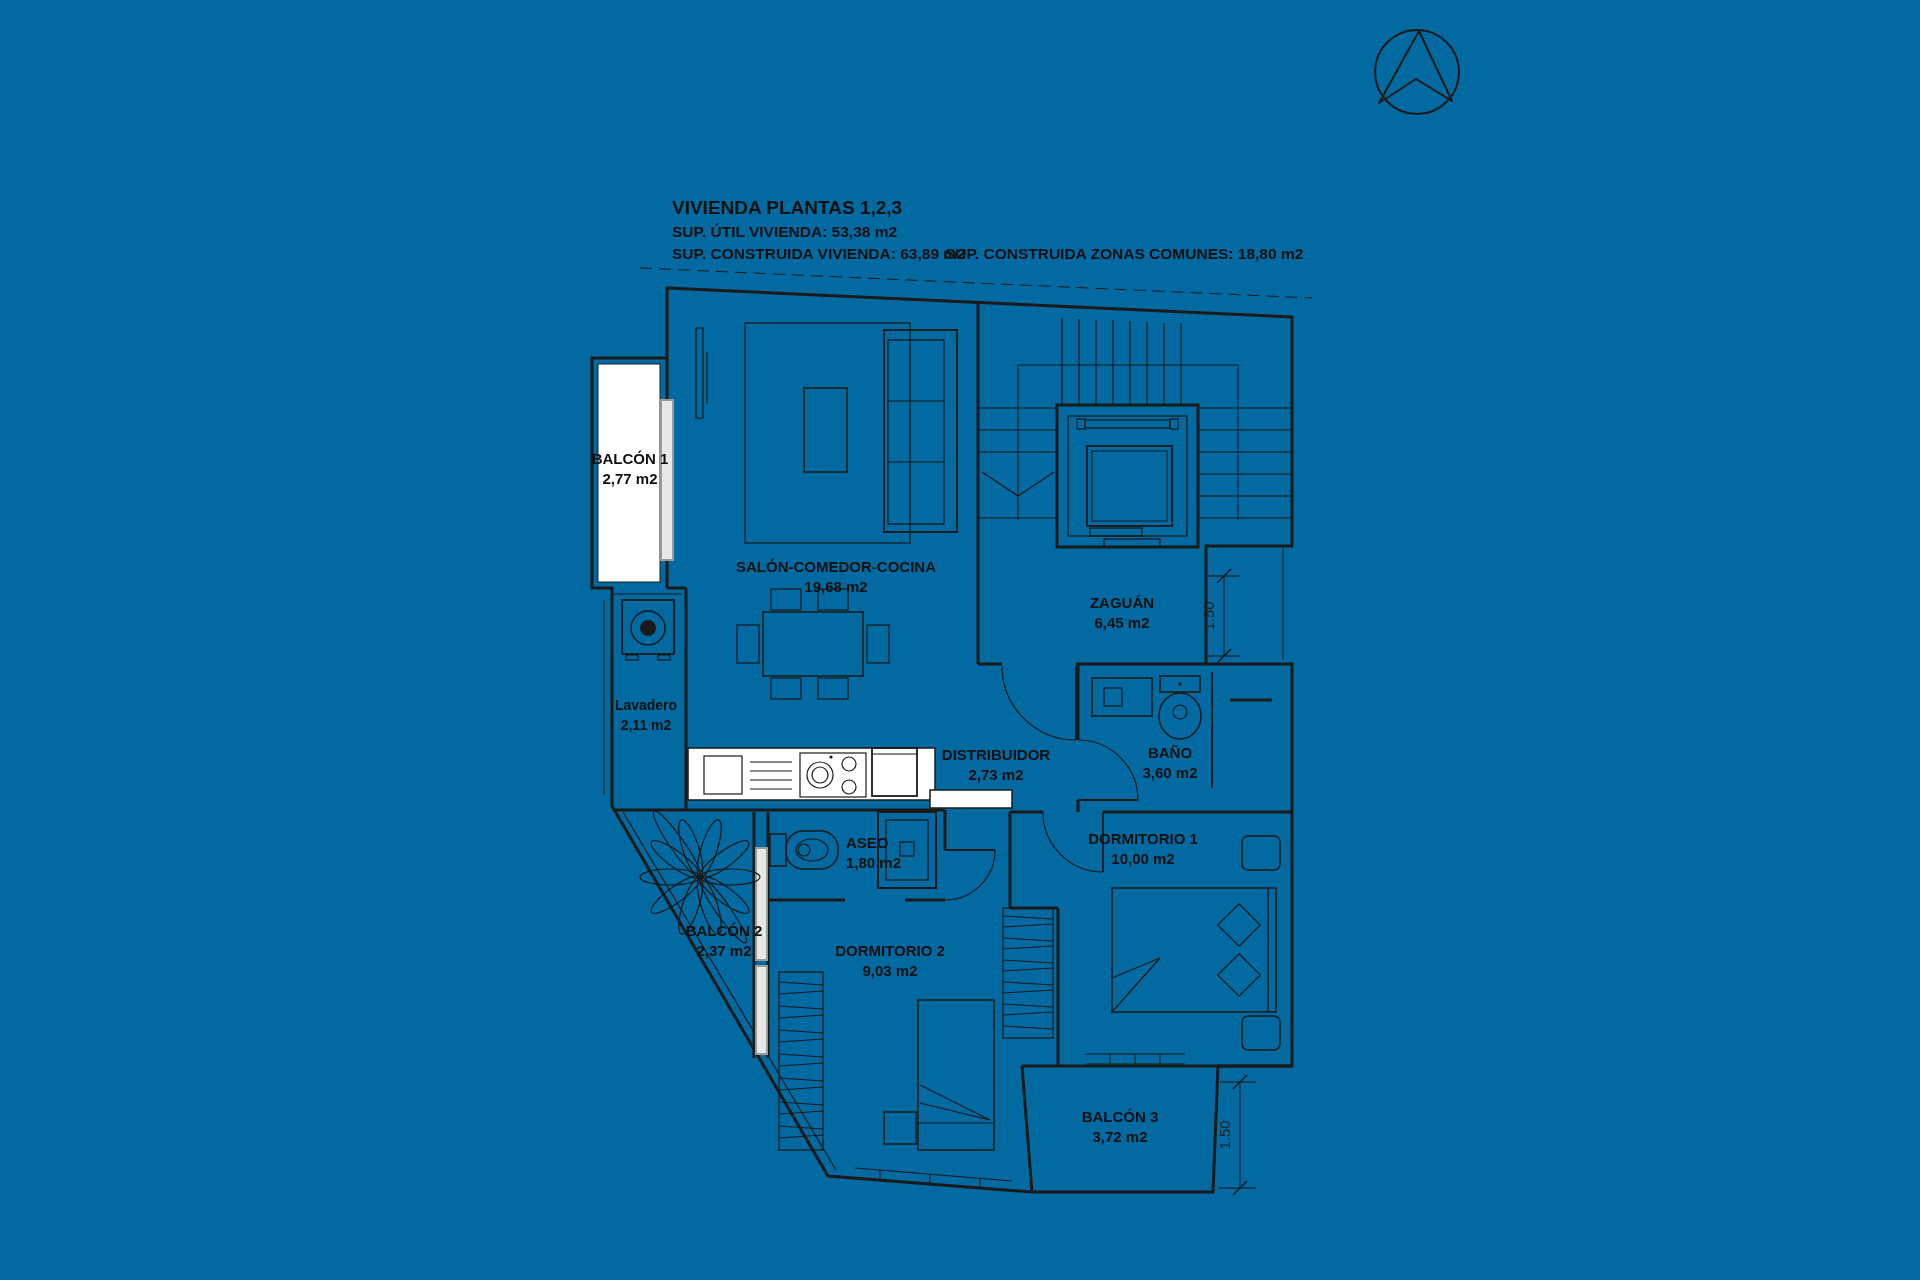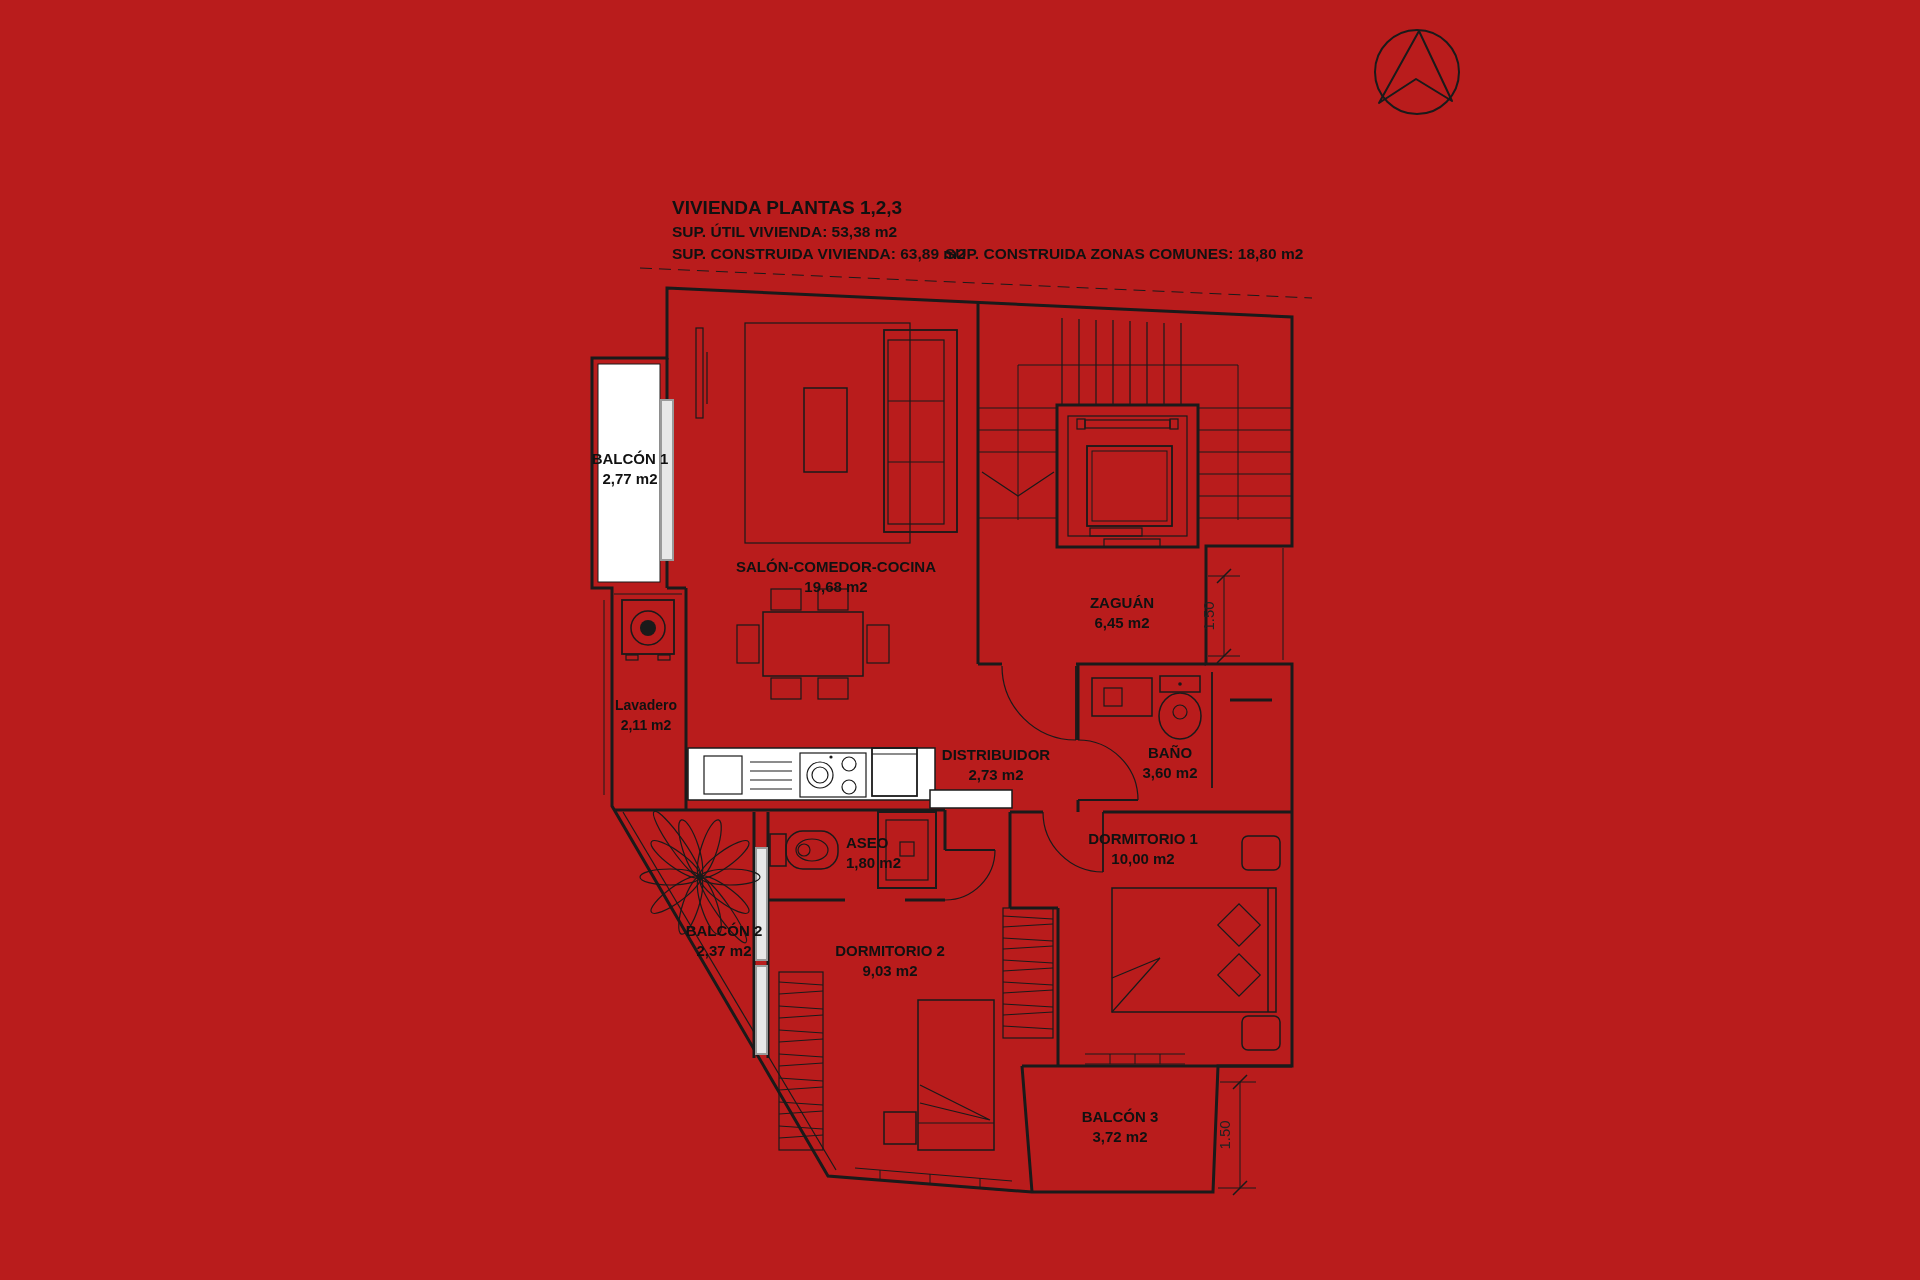--- a/index.html
+++ b/index.html
@@ -1,16 +1,16 @@
 <!DOCTYPE html>
 <html><head>
 <meta charset="utf-8">
 <style>
   html,body{margin:0;padding:0;background:#fff;}
-  .page{position:relative;width:1920px;height:1280px;background:#b91c1c;overflow:hidden;
+  .page{position:relative;width:1920px;height:1280px;background:#0369a1;overflow:hidden;
         font-family:"Liberation Sans",sans-serif;}
   svg{position:absolute;left:0;top:0;}
   
   .w3{stroke:#1a1a1a;stroke-width:3;fill:none;stroke-linejoin:miter;stroke-linecap:butt;}
   .w2{stroke:#1a1a1a;stroke-width:2;fill:none;}
   .w18{stroke:#1a1a1a;stroke-width:1.8;fill:none;}
   .w15{stroke:#1a1a1a;stroke-width:1.5;fill:none;}
   .w12{stroke:#1a1a1a;stroke-width:1.2;fill:none;}
   .w1{stroke:#1a1a1a;stroke-width:1;fill:none;}
   .dash{stroke:#1a1a1a;stroke-width:1;fill:none;stroke-dasharray:12 7;}

